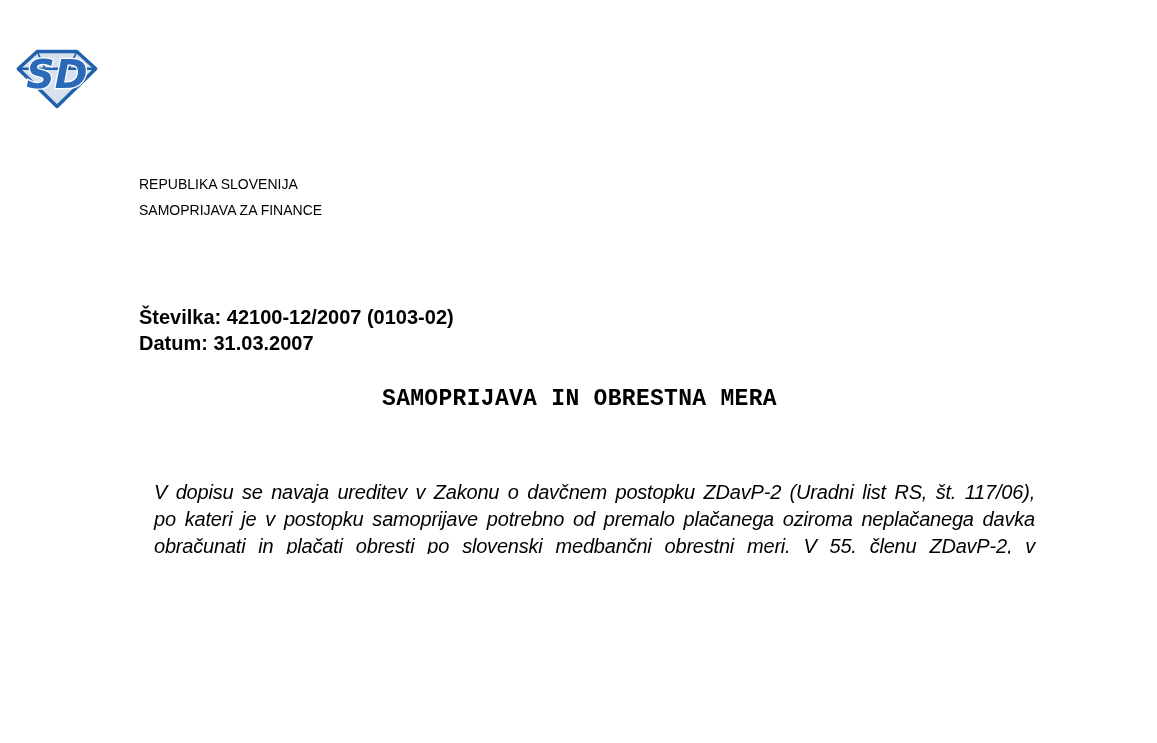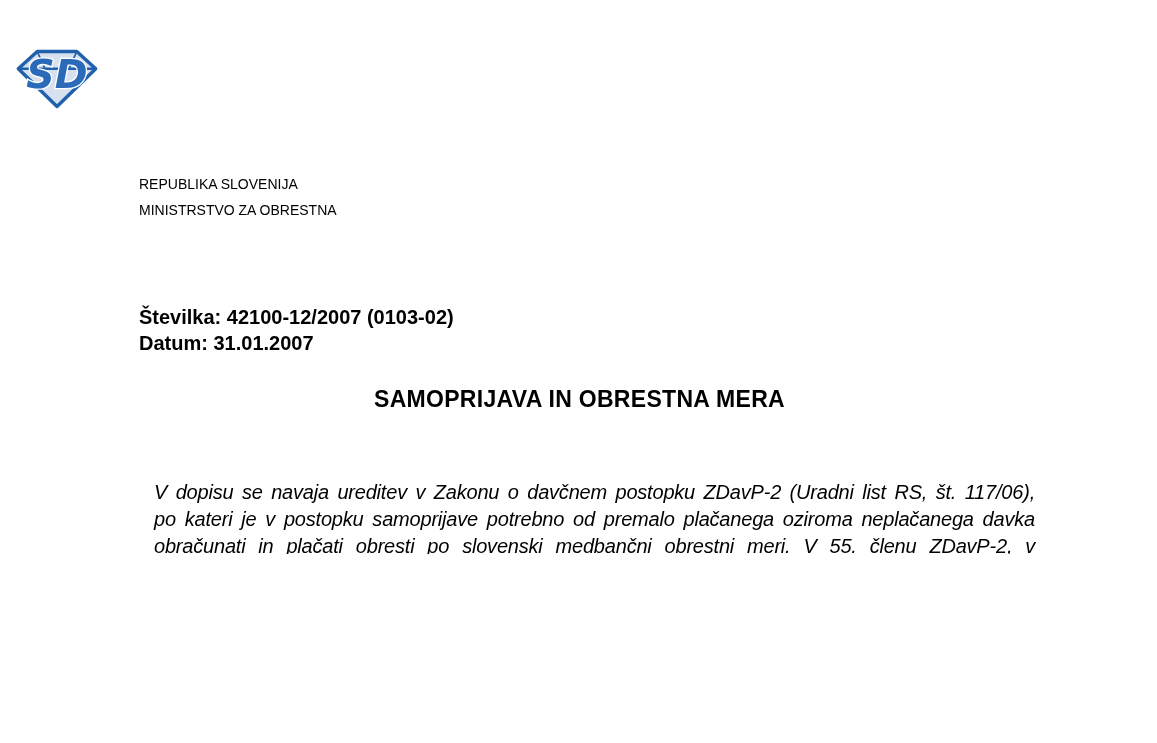--- a/index.html
+++ b/index.html
@@ -39,20 +39,21 @@
   .doc-title {
     position: absolute;
     left: 139px;
     top: 386px;
     width: 881px;
     text-align: center;
     font-size: 23px;
     font-weight: bold;
     letter-spacing: 0.3px;
     white-space: nowrap;
+    font-family: Liberation Mono, monospace;
   }
   .doc-body {
     position: absolute;
     left: 139px;
     top: 464px;
     width: 881px;
     margin: 15px;
     font-size: 20px;
     font-style: italic;
     line-height: 27px;
@@ -74,25 +75,25 @@
 
   <svg class="logo" viewBox="0 0 100 74" xmlns="http://www.w3.org/2000/svg">
     <path d="M 5,25 L 27,5 L 73,5 L 95,25 L 50,69 Z" fill="#d6e0ee" stroke="#2161ac" stroke-width="4" stroke-linejoin="round"></path>
     <path d="M 5,25 L 95,25" fill="none" stroke="#2161ac" stroke-width="3"></path>
     <path d="M 27,5 L 36,25 M 73,5 L 64,25" fill="none" stroke="#2161ac" stroke-width="2"></path>
     <text class="gem-letters" x="50" y="47" font-size="46" text-anchor="middle" fill="#2a6ab8" stroke="#ffffff" stroke-width="3">SD</text>
   </svg>
 
   <div class="letterhead">
     <div>REPUBLIKA SLOVENIJA</div>
-    <div>MINISTRSTVO ZA OBRESTNA</div>
+    <div>SAMOPRIJAVA ZA FINANCE</div>
   </div>
 
   <div class="reference-block">
     <div><span>Številka:</span> <span>42100-12/2007 (0103-02)</span></div>
-    <div><span>Datum:</span> <span>31.01.2007</span></div>
+    <div><span>Datum:</span> <span>31.03.2007</span></div>
   </div>
 
   <div class="doc-title">SAMOPRIJAVA IN OBRESTNA MERA</div>
 
   <p class="doc-body">V dopisu se navaja ureditev v Zakonu o davčnem postopku ZDavP-2 (Uradni list RS, št. 117/06), po kateri je v postopku samoprijave potrebno od premalo plačanega oziroma neplačanega davka obračunati in plačati obresti po slovenski medbančni obrestni meri. V 55. členu ZDavP-2, v katerem je urejena predložitev davčnega obračuna na podlagi samoprijave, je določeno, da mora pravna oseba, podjetnik ali posameznik, ki samostojno opravlja dejavnost, obračunati in plačati obresti po slovenski medbančni obrestni meri (SMOM) za čas od poteka roka za plačilo do predložitve davčnega obračuna na podlagi samoprijave za ročnost enega leta, v višini, ki je veljala na dan poteka roka za vložitev davčnega obračuna, povečani za predpisane odstotne točke.</p>
 
 </div>
 
 </body></html>

